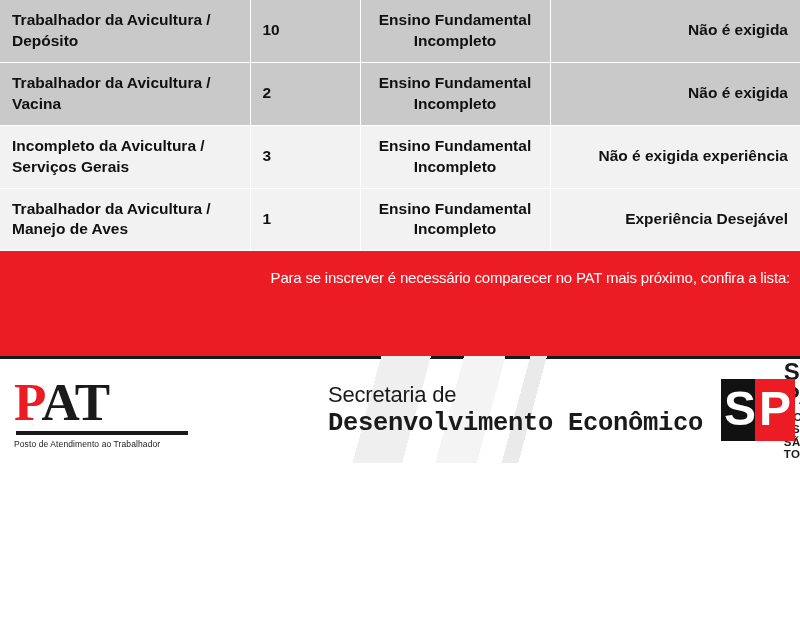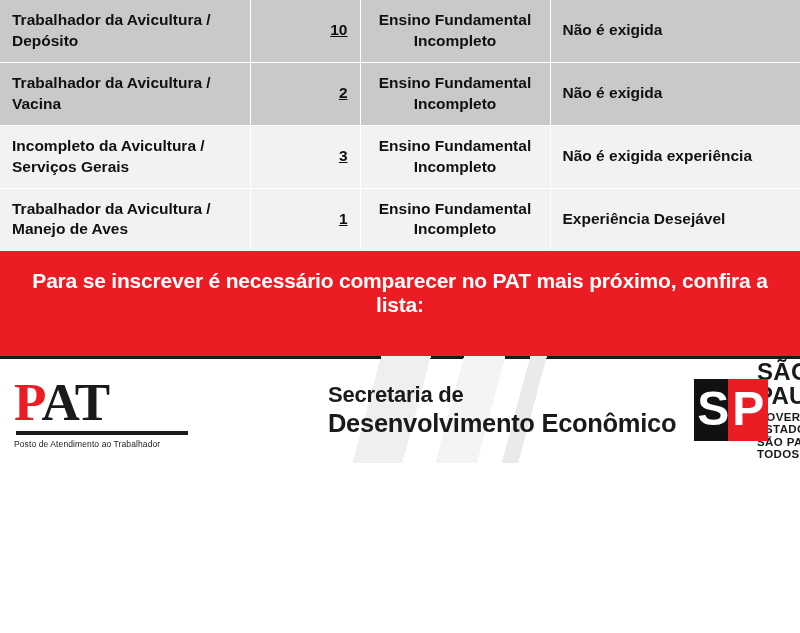--- a/index.html
+++ b/index.html
@@ -26,23 +26,23 @@
   table.vacancies td {
     border-bottom: 1px solid #ffffff;
     vertical-align: middle;
     padding: 10px 12px;
     font-size: 15.5px;
     font-weight: bold;
     color: #111111;
     line-height: 1.35;
   }
   .col-role   { width: 250px; text-align: left; }
-  .col-qty    { width: 110px; text-align: right; font-size: 17px; text-decoration: underline; }
+  .col-qty    { width: 110px; text-align: left; font-size: 17px; }
   .col-edu    { width: 190px; text-align: center; }
-  .col-exp    { width: 250px; text-align: left; }
+  .col-exp    { width: 250px; text-align: right; }
 
   tr.shade-dark td { background: #c9c9c9; }
   tr.shade-light td { background: #f2f2f2; }
 
   tr.shade-dark td.col-role,
   tr.shade-dark td.col-qty { background: #c9c9c9; }
 
   
   td.col-role { border-right: 1px solid #ffffff; }
   td.col-qty  { border-right: 1px solid #ffffff; }
@@ -50,24 +50,25 @@
 
   
   .cta {
     background: #ec1c24;
     color: #ffffff;
     text-align: center;
     padding: 12px 10px 16px 10px;
     height: 105px;
   }
   .cta-line1 {
-    font-size: 21px;
-    font-weight: bold;
+    font-size: 15px;
+    font-weight: normal;
     letter-spacing: -0.2px;
     margin-top: 6px;
+    text-align: right;
   }
   .cta-line2 {
     font-size: 23px;
     font-weight: bold;
     margin-top: 12px;
     letter-spacing: -0.3px;
   }
 
   
   .footer {
@@ -124,28 +125,29 @@
 
   
   .secretaria {
     flex: 0 0 auto;
     margin-left: 140px;
     text-align: left;
     color: #1a1a1a;
   }
   .sec-line1 {
     font-size: 22px;
-    font-weight: bold;
+    font-weight: normal;
     letter-spacing: -0.2px;
   }
   .sec-line2 {
     font-size: 25.5px;
     font-weight: bold;
     letter-spacing: -0.3px;
     margin-top: 1px;
+    font-family: Liberation Mono, monospace;
   }
 
   
   .sp-mark {
     margin-left: 18px;
     display: flex;
     align-items: center;
   }
   .sp-block {
     position: relative;

